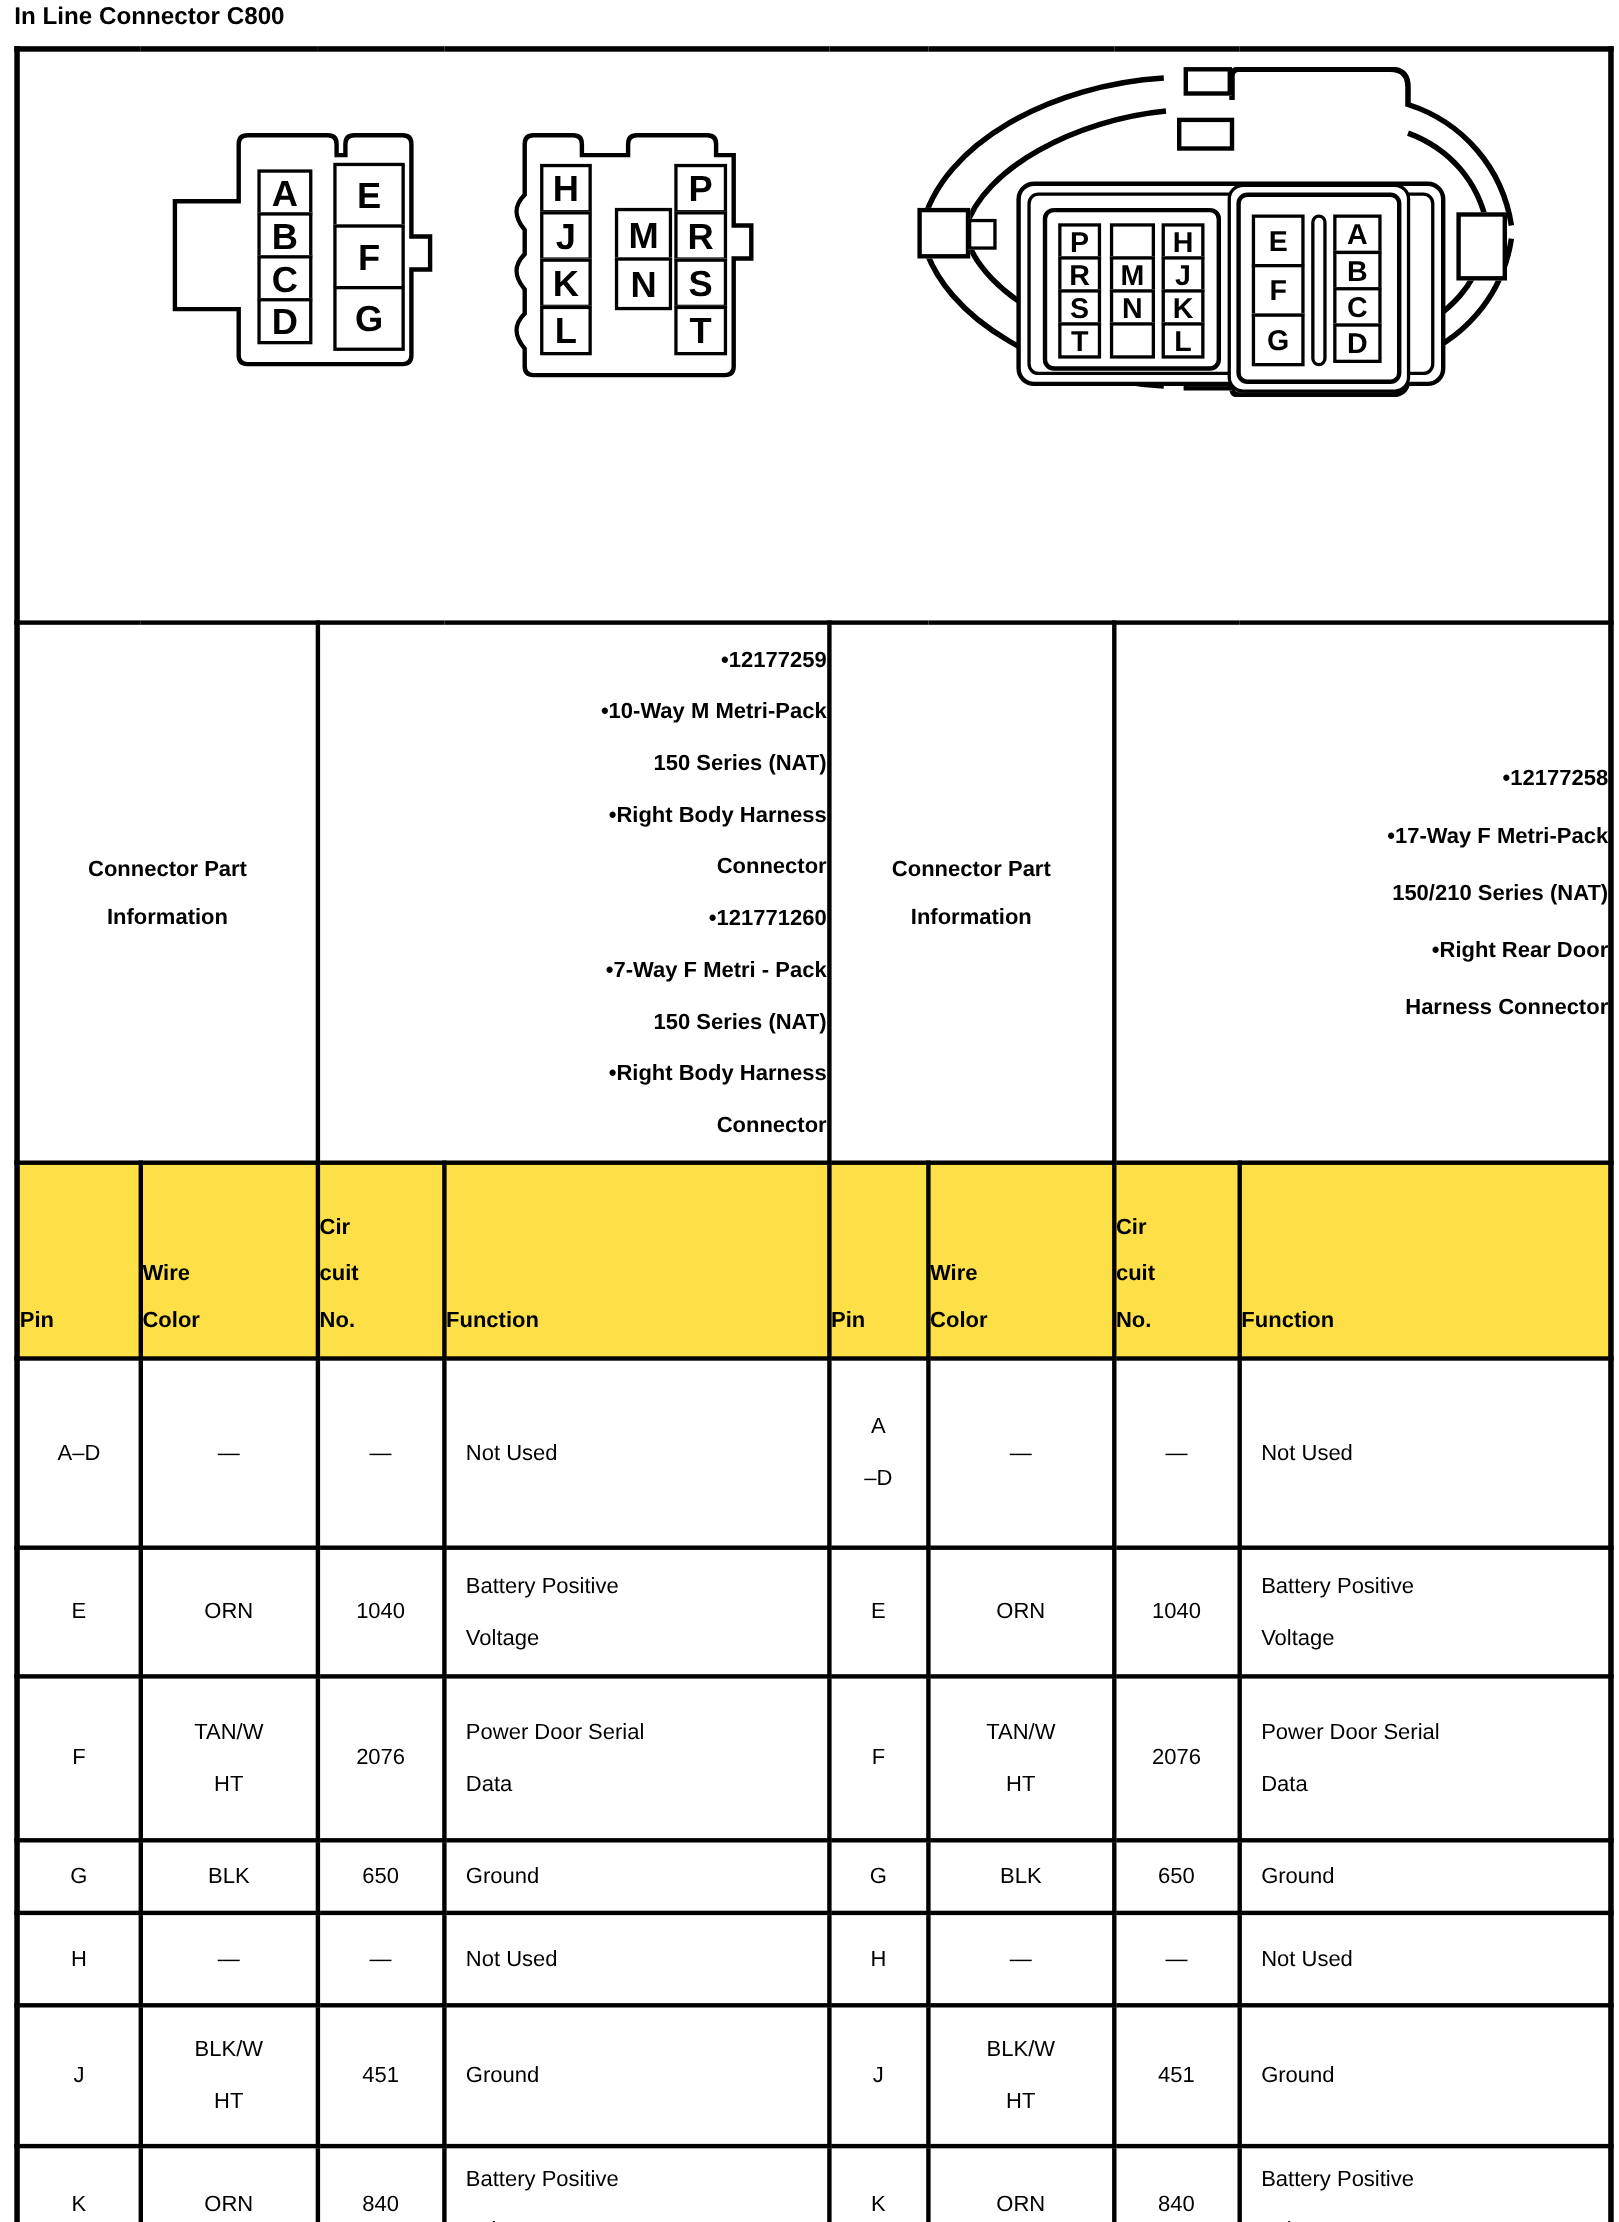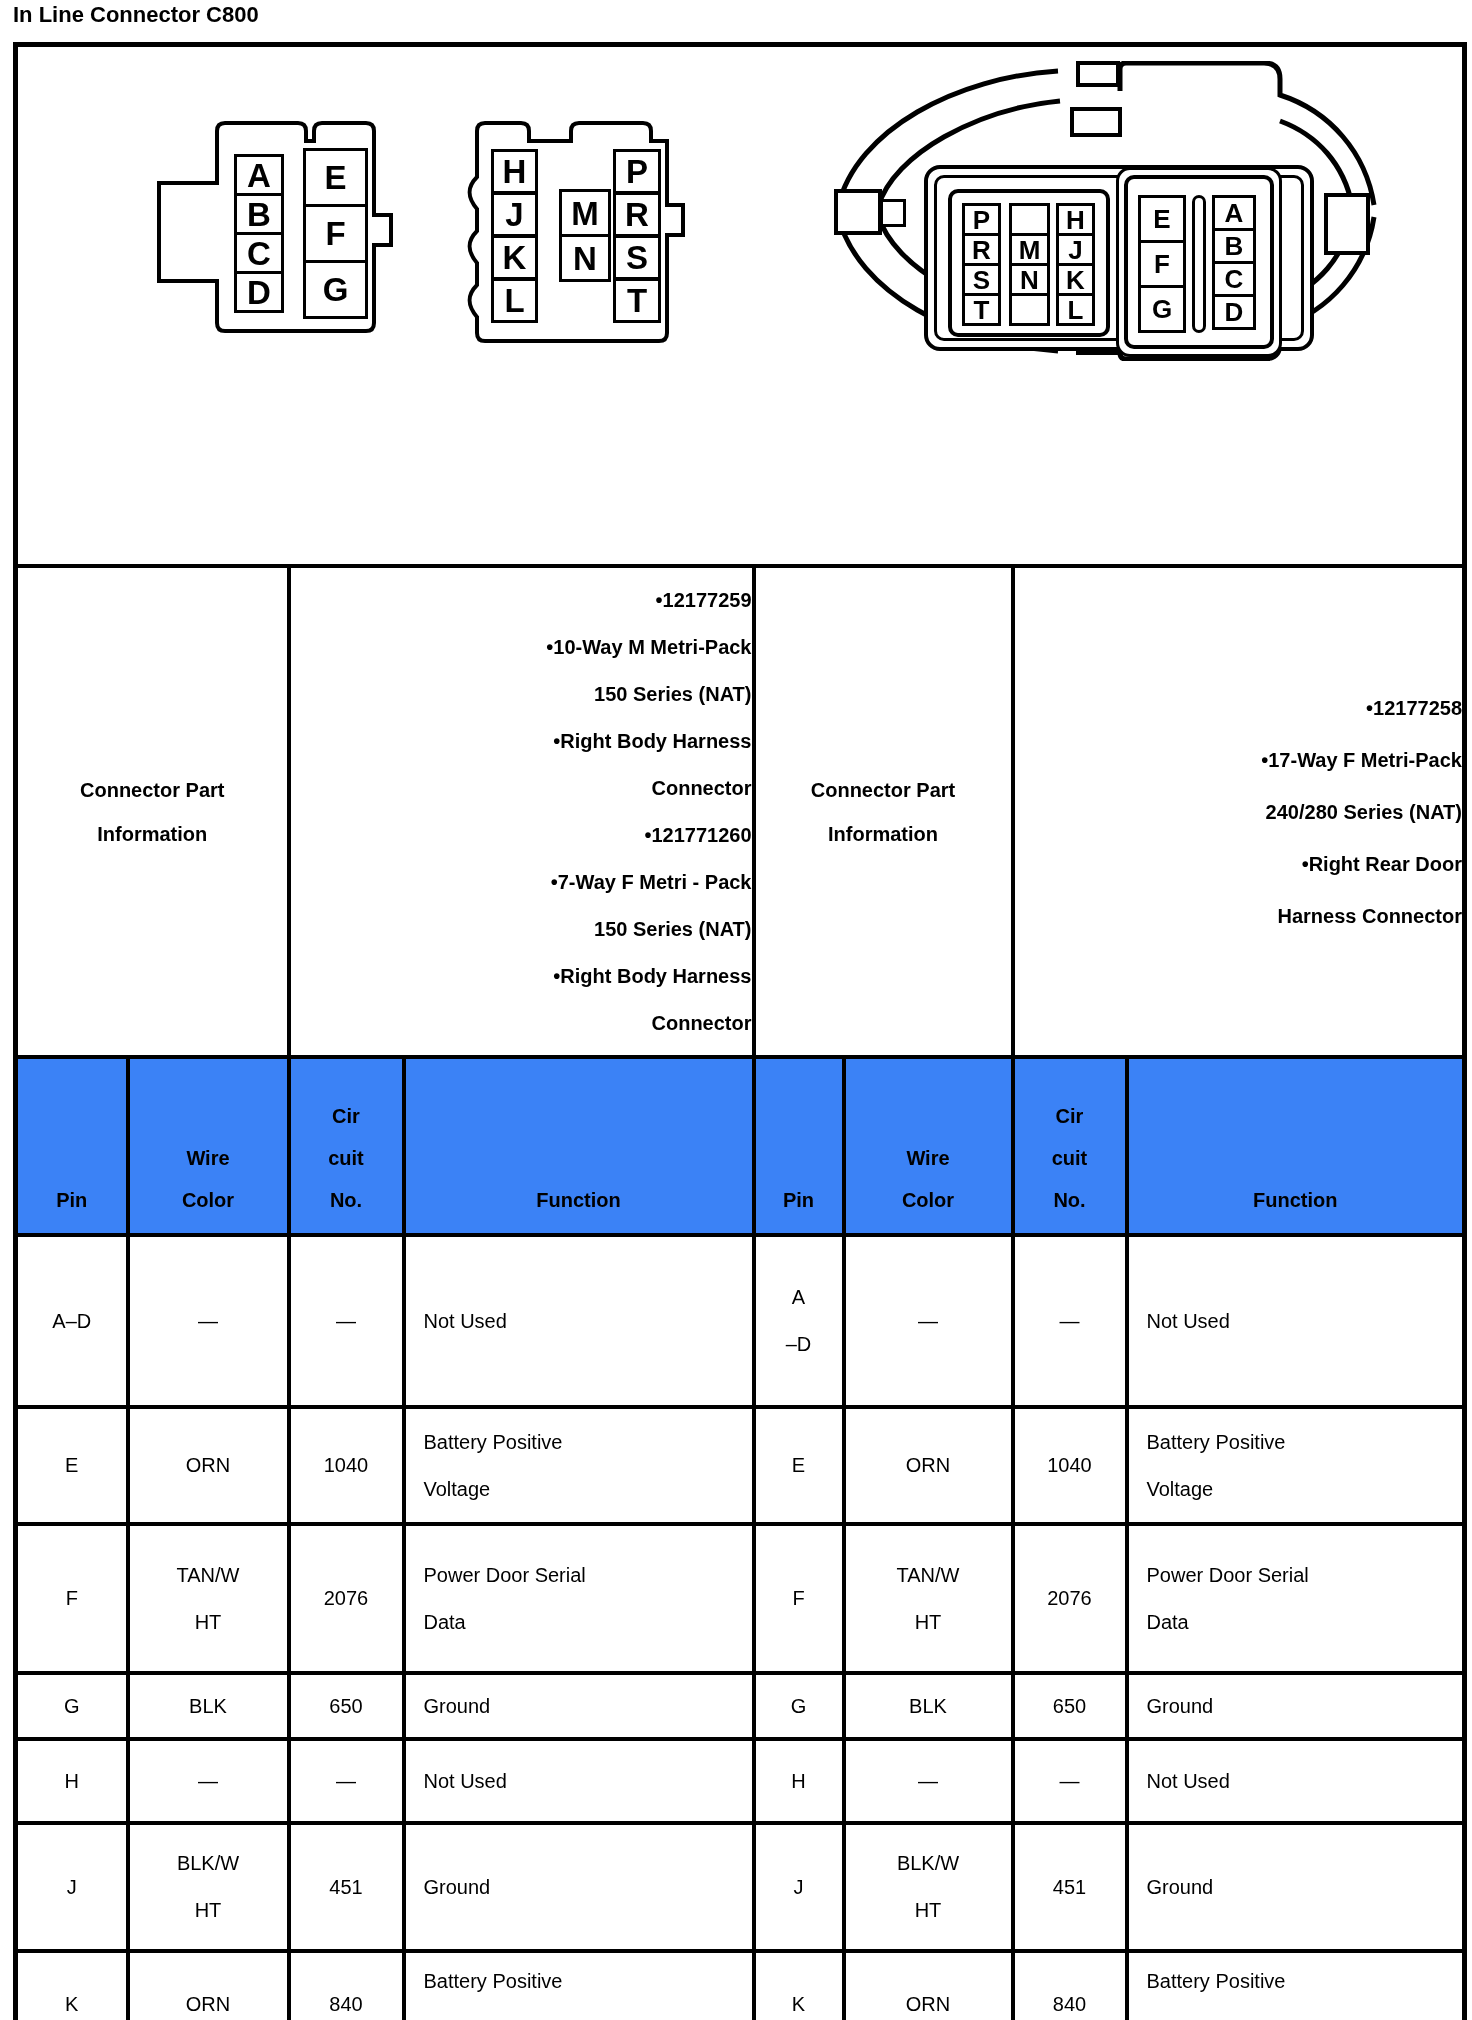--- a/index.html
+++ b/index.html
@@ -46,23 +46,23 @@
   
   tr.part-row td { height:487px; vertical-align:middle; font-weight:bold; font-size:20px; }
   .part-label { text-align:center; line-height:44px; white-space:pre-line; }
   .bullets-cell { padding-left:16px; }
   .bullet-line { line-height:47px;text-align:right; }
   .bullets-right .bullet-line { line-height:52px; }
   .bullet-line .dot { display:inline-block; width:36px; }
 
   
   tr.head th {
-    height:162px; vertical-align:bottom; text-align:center;
+    height:162px; vertical-align:bottom; text-align:left;
     font-size:20px; font-weight:bold; line-height:42px;
-    padding-bottom:12px; white-space:pre-line; background:#3b82f6;
+    padding-bottom:12px; white-space:pre-line; background:#fde047;
   }
 
   
   tbody td {
     font-size:20px; vertical-align:middle; text-align:center;
     line-height:47px; white-space:pre-line;
   }
   tbody td.func { text-align:left; padding-left:18px; }
   tbody tr:nth-child(1) { height:172px; }
   tbody tr:nth-child(2) { height:117px; }
@@ -136,21 +136,21 @@
 
     </td>
   </tr>
 
   <tr class="part-row">
     <td class="part-label" colspan="2">Connector Part
 Information</td>
     <td class="bullets-cell" colspan="2"><div class="bullet-line"><span class="dot">•</span>12177259</div><div class="bullet-line"><span class="dot">•</span>10-Way M Metri-Pack</div><div class="bullet-line">150 Series (NAT)</div><div class="bullet-line"><span class="dot">•</span>Right Body Harness</div><div class="bullet-line">Connector</div><div class="bullet-line"><span class="dot">•</span>121771260</div><div class="bullet-line"><span class="dot">•</span>7-Way F Metri - Pack</div><div class="bullet-line">150 Series (NAT)</div><div class="bullet-line"><span class="dot">•</span>Right Body Harness</div><div class="bullet-line">Connector</div></td>
     <td class="part-label" colspan="2">Connector Part
 Information</td>
-    <td class="bullets-cell bullets-right" colspan="2"><div class="bullet-line"><span class="dot">•</span>12177258</div><div class="bullet-line"><span class="dot">•</span>17-Way F Metri-Pack</div><div class="bullet-line">240/280 Series (NAT)</div><div class="bullet-line"><span class="dot">•</span>Right Rear Door</div><div class="bullet-line">Harness Connector</div></td>
+    <td class="bullets-cell bullets-right" colspan="2"><div class="bullet-line"><span class="dot">•</span>12177258</div><div class="bullet-line"><span class="dot">•</span>17-Way F Metri-Pack</div><div class="bullet-line">150/210 Series (NAT)</div><div class="bullet-line"><span class="dot">•</span>Right Rear Door</div><div class="bullet-line">Harness Connector</div></td>
   </tr>
 
   <tr class="head">
     <th>Pin</th>
     <th>Wire
 Color</th>
     <th>Cir
 cuit
 No.</th>
     <th>Function</th>

